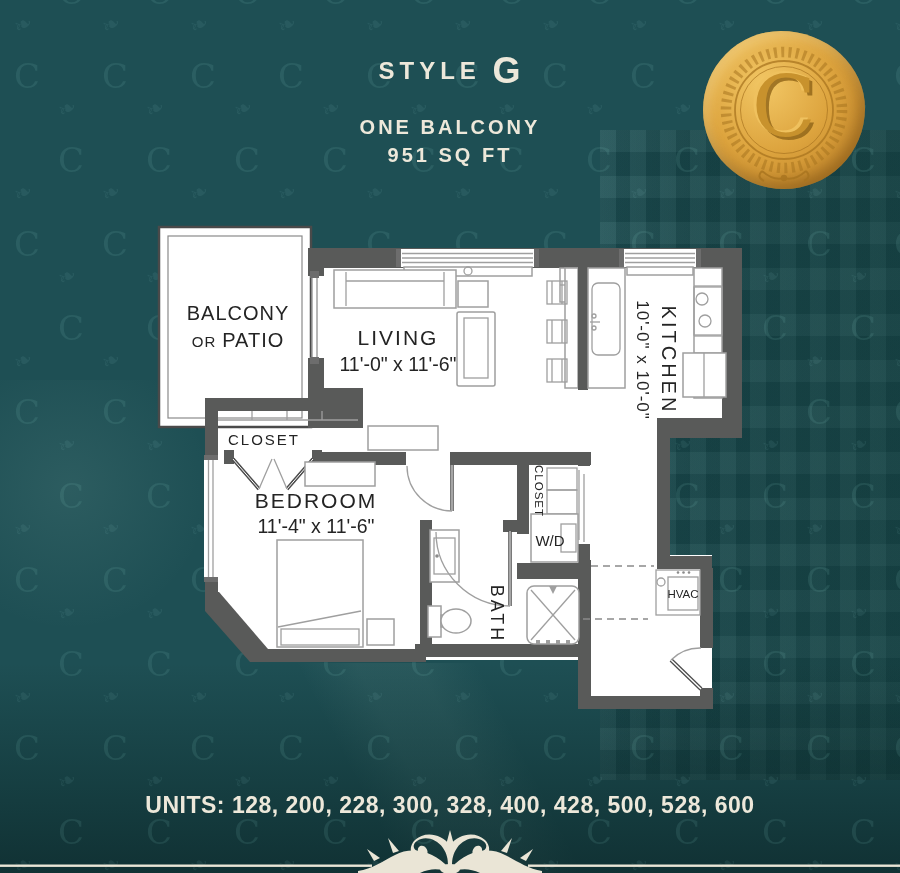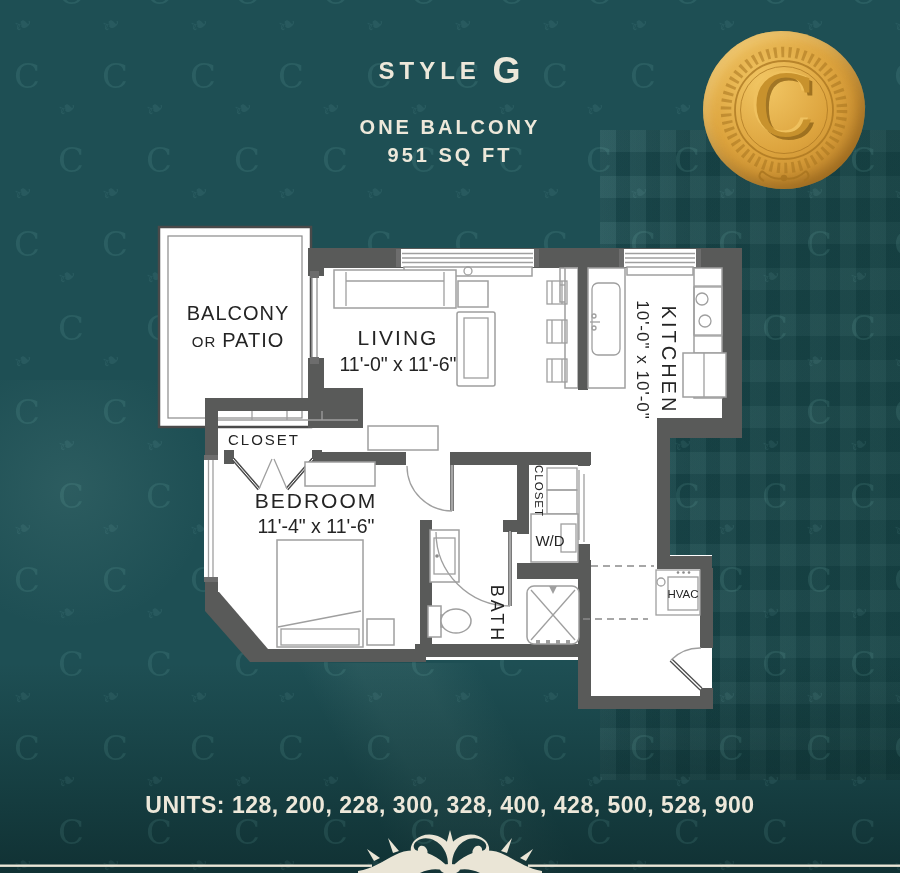--- a/index.html
+++ b/index.html
@@ -563,14 +563,14 @@
         <path d="M450 845 C 441 833, 424 831, 415 840 C 408 847, 410 857, 419 858 C 426 859, 430 853, 426 848 C 423 844, 417 846, 418 851 C 413 850, 412 844, 417 841 C 424 836, 436 838, 443 848 C 447 854, 448 859, 448 866 L 452 866 Z"></path>
         <path d="M449 868 C 434 851, 412 846, 395 855 C 383 861, 372 869, 358 871 L 358 873 L 420 873 C 432 867, 443 869, 449 873 Z"></path>
         <path d="M399 851 L 388 838 L 393 853 Z"></path>
         <path d="M380 858 L 367 849 L 374 861 Z"></path>
       </g>
       <use href="#flhalf" transform="translate(900,0) scale(-1,1)"></use>
       <ellipse cx="450" cy="869" rx="10" ry="5"></ellipse>
     </g>
   </svg>
 
-  <div class="units">UNITS: 128, 200, 228, 300, 328, 400, 428, 500, 528, 900</div>
+  <div class="units">UNITS: 128, 200, 228, 300, 328, 400, 428, 500, 528, 600</div>
 </div>
 
 </body></html>

